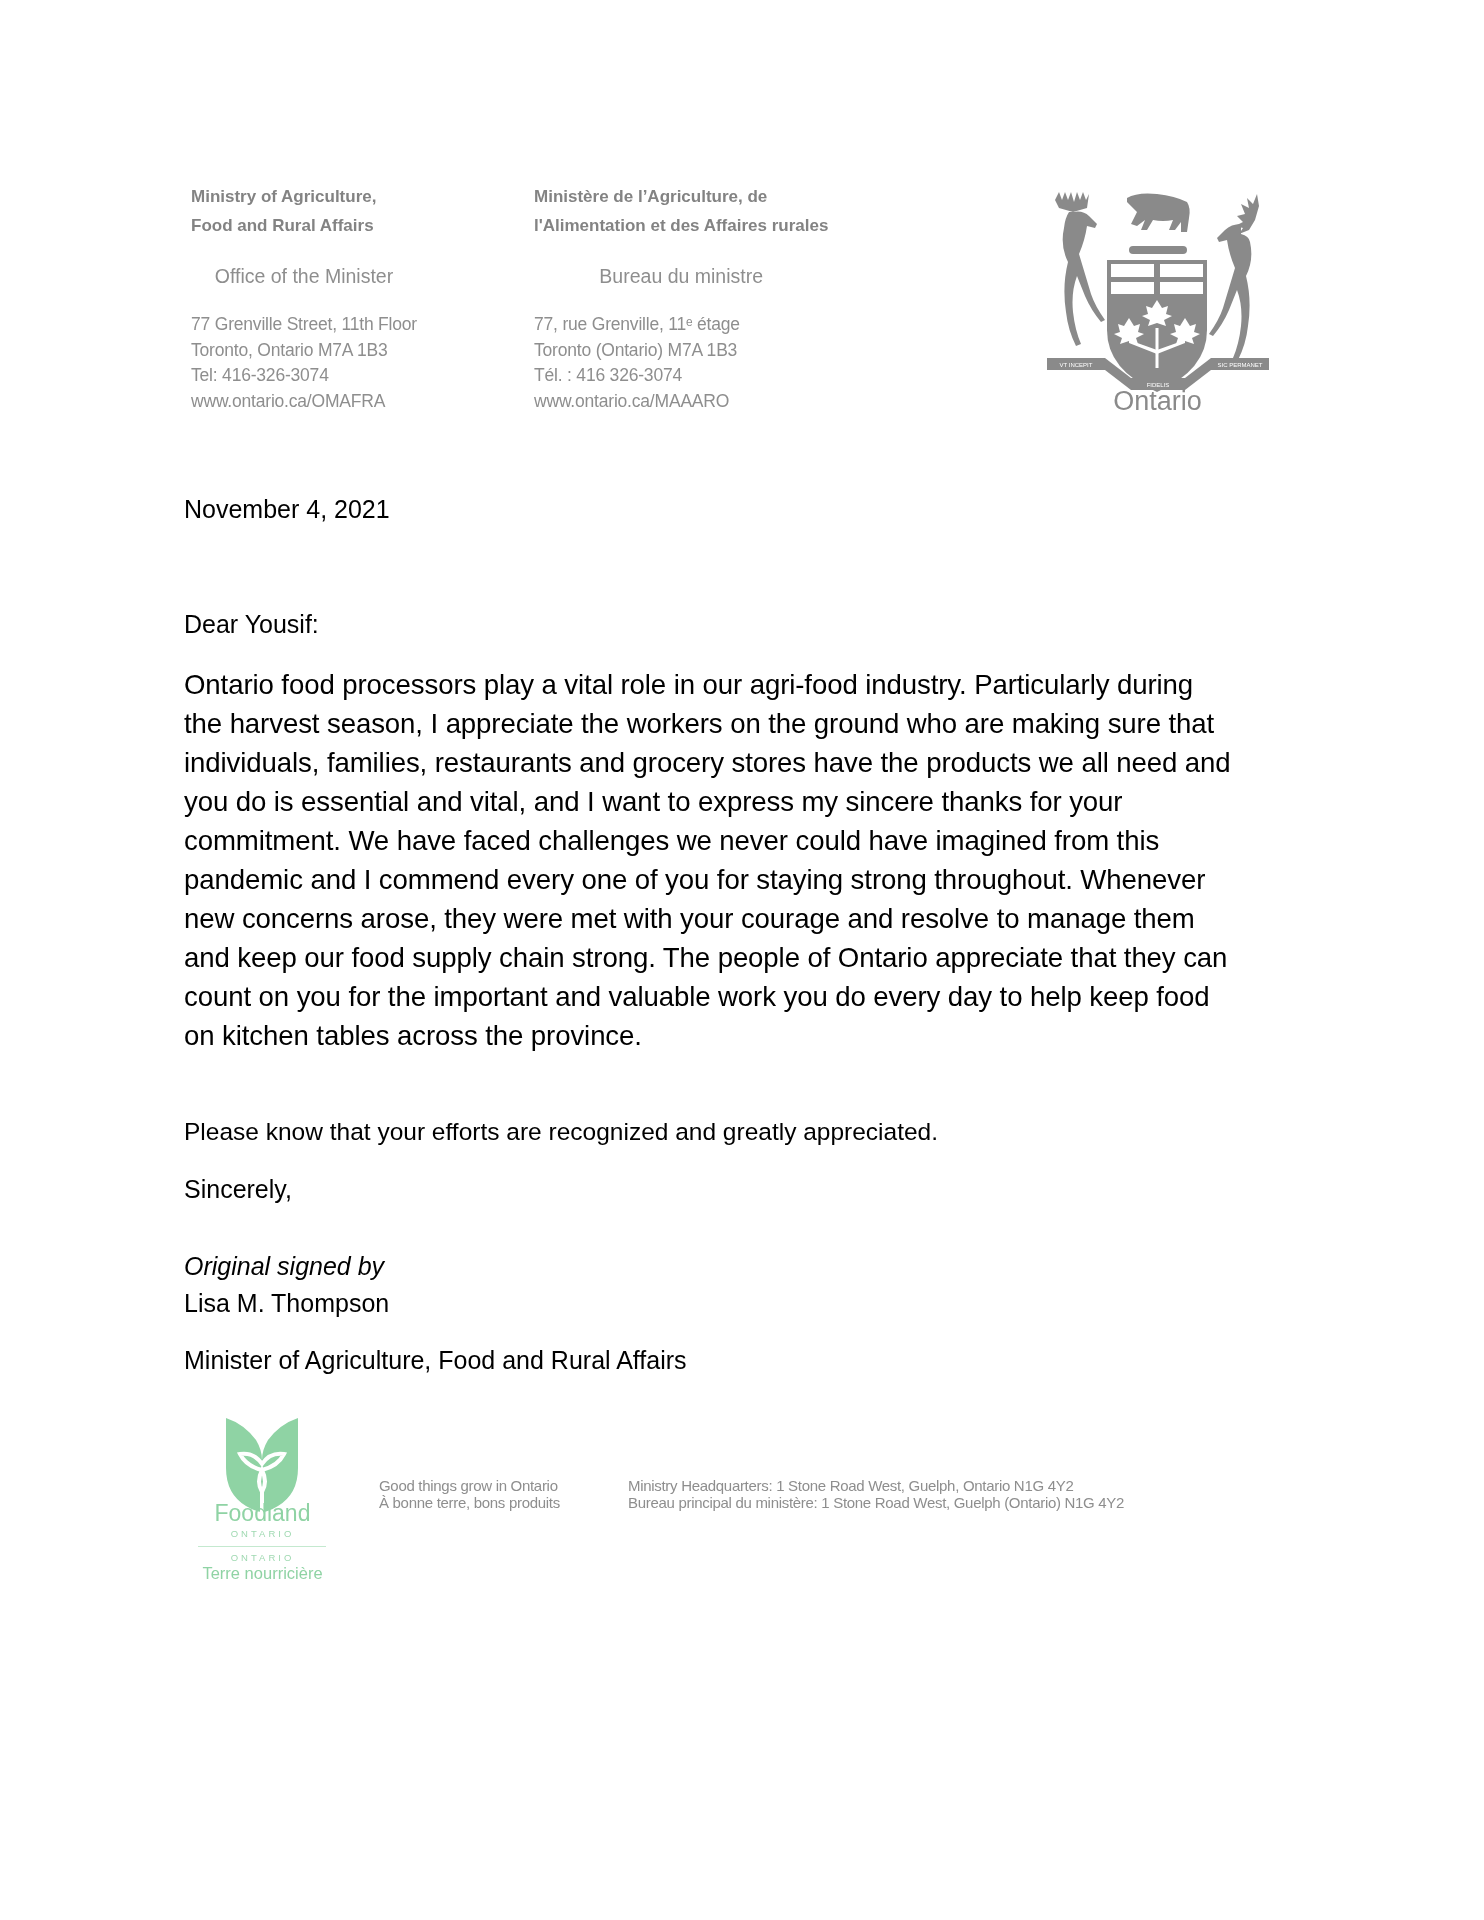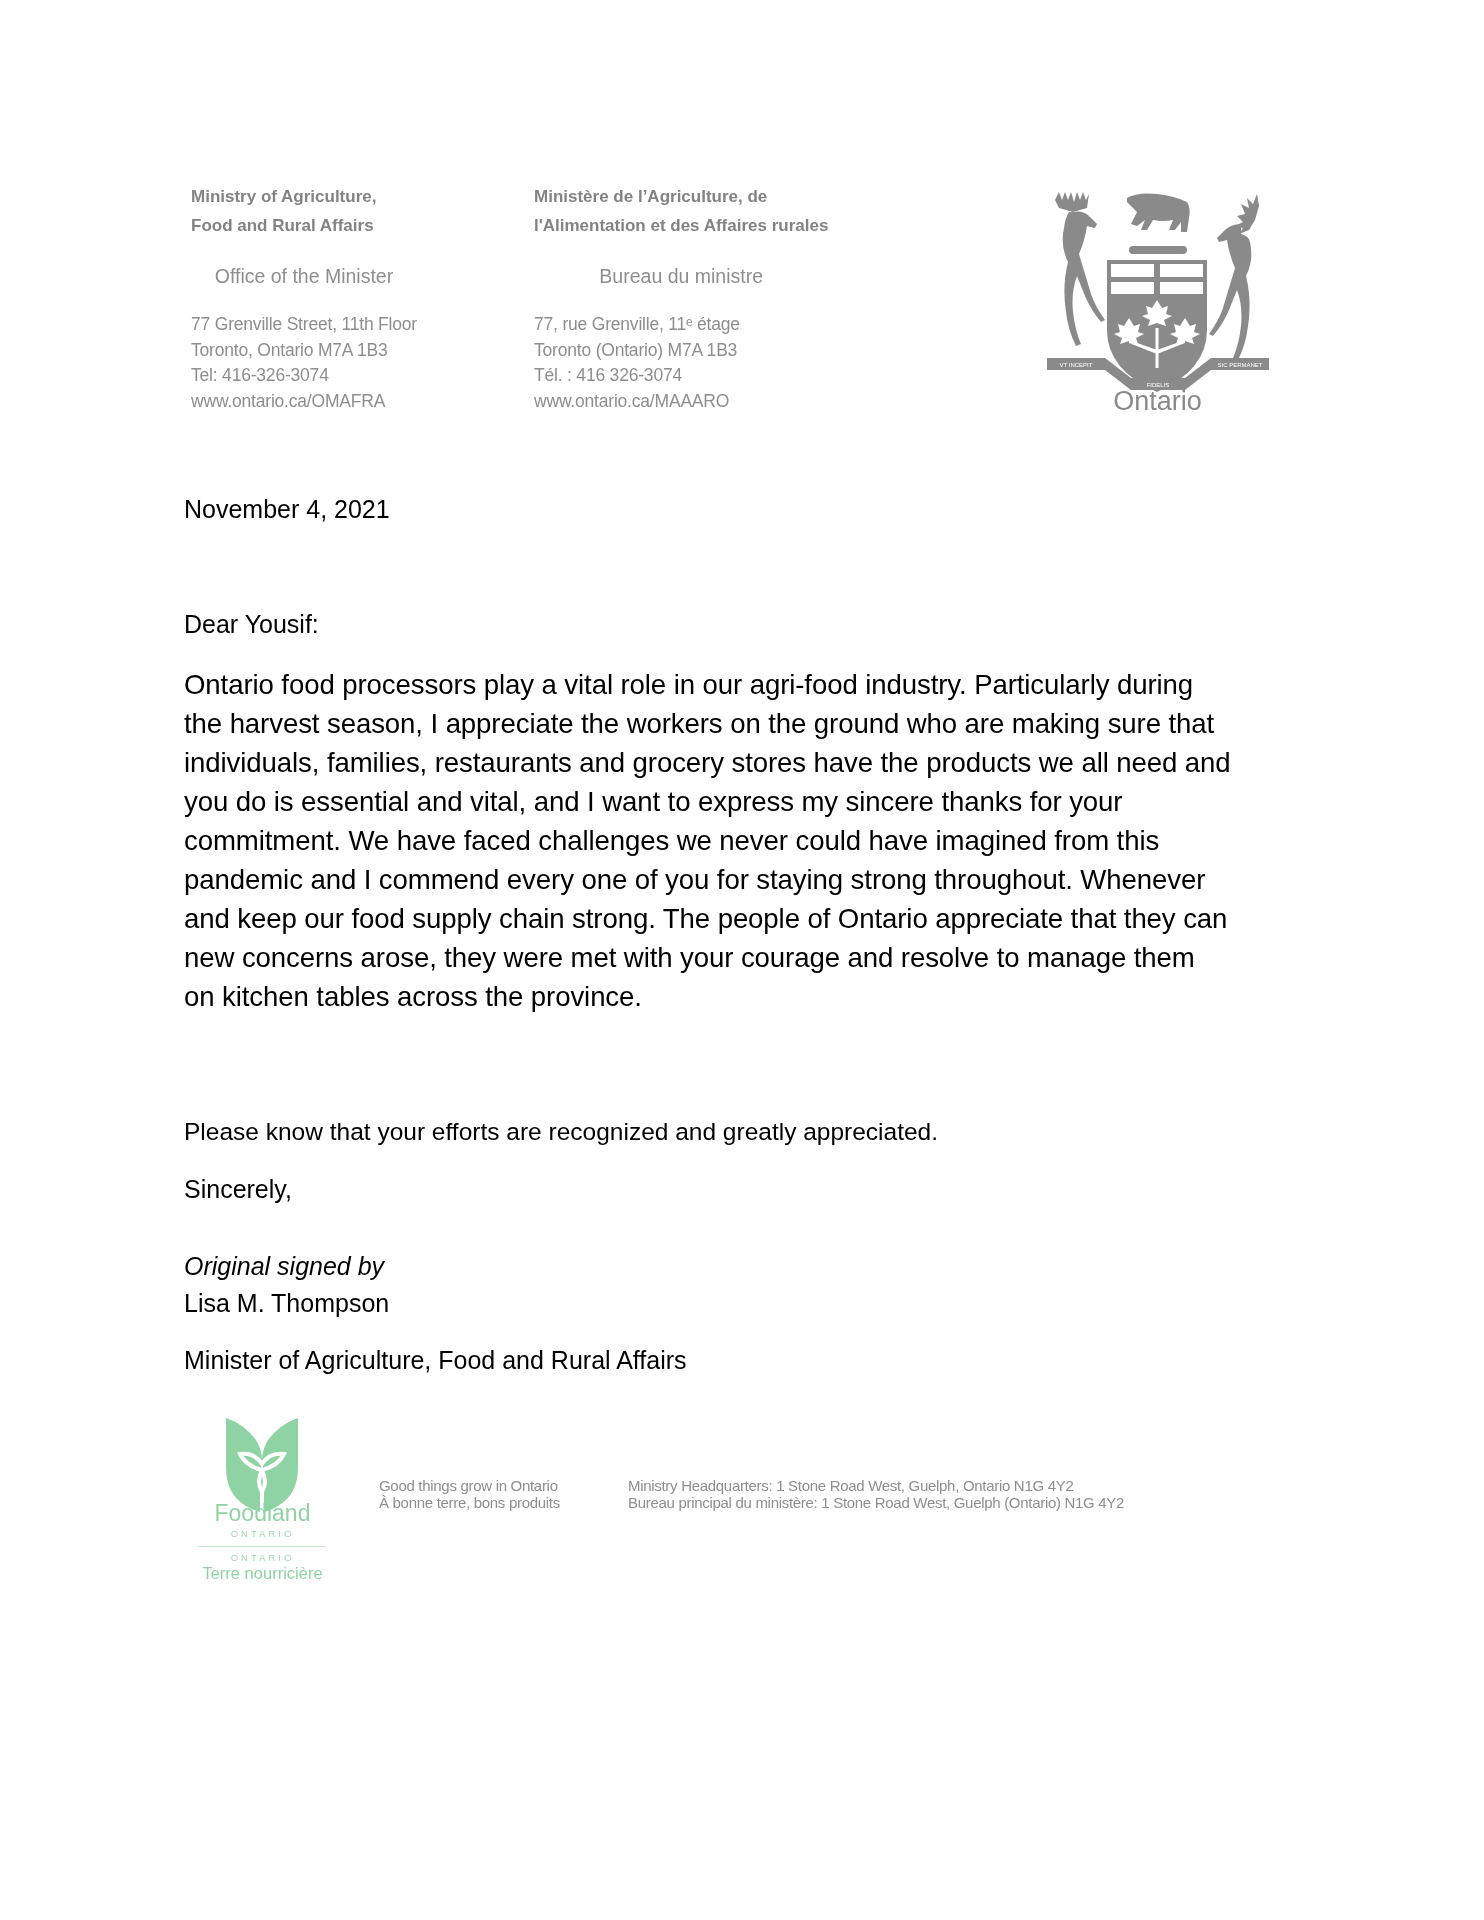--- a/index.html
+++ b/index.html
@@ -127,22 +127,23 @@
 <div id="date" class="abs letter">November 4, 2021</div>
 <div id="salutation" class="abs letter">Dear Yousif:</div>
 
 <div id="body-para" class="abs">
   <span>Ontario food processors play a vital role in our agri-food industry. Particularly during</span>
   <span>the harvest season, I appreciate the workers on the ground who are making sure that</span>
   <span>individuals, families, restaurants and grocery stores have the products we all need and</span>
   <span>you do is essential and vital, and I want to express my sincere thanks for your</span>
   <span>commitment. We have faced challenges we never could have imagined from this</span>
   <span>pandemic and I commend every one of you for staying strong throughout. Whenever</span>
+  <span>new concerns arose, they were met with your courage and resolve to manage them</span>
   <span>and keep our food supply chain strong. The people of Ontario appreciate that they can</span>
-  <span>new concerns arose, they were met with your courage and resolve to manage them</span>
+  <span>count on you for the important and valuable work you do every day to help keep food</span>
   <span>on kitchen tables across the province.</span>
 </div>
 
 <div id="closing-para" class="abs letter">Please know that your efforts are recognized and greatly appreciated.</div>
 <div id="sincerely" class="abs letter">Sincerely,</div>
 <div id="signed" class="abs letter">Original signed by</div>
 <div id="signer" class="abs letter">Lisa M. Thompson</div>
 <div id="signer-title" class="abs letter">Minister of Agriculture, Food and Rural Affairs</div>
 
 <svg id="foodland" class="abs" viewBox="0 0 145 190">

